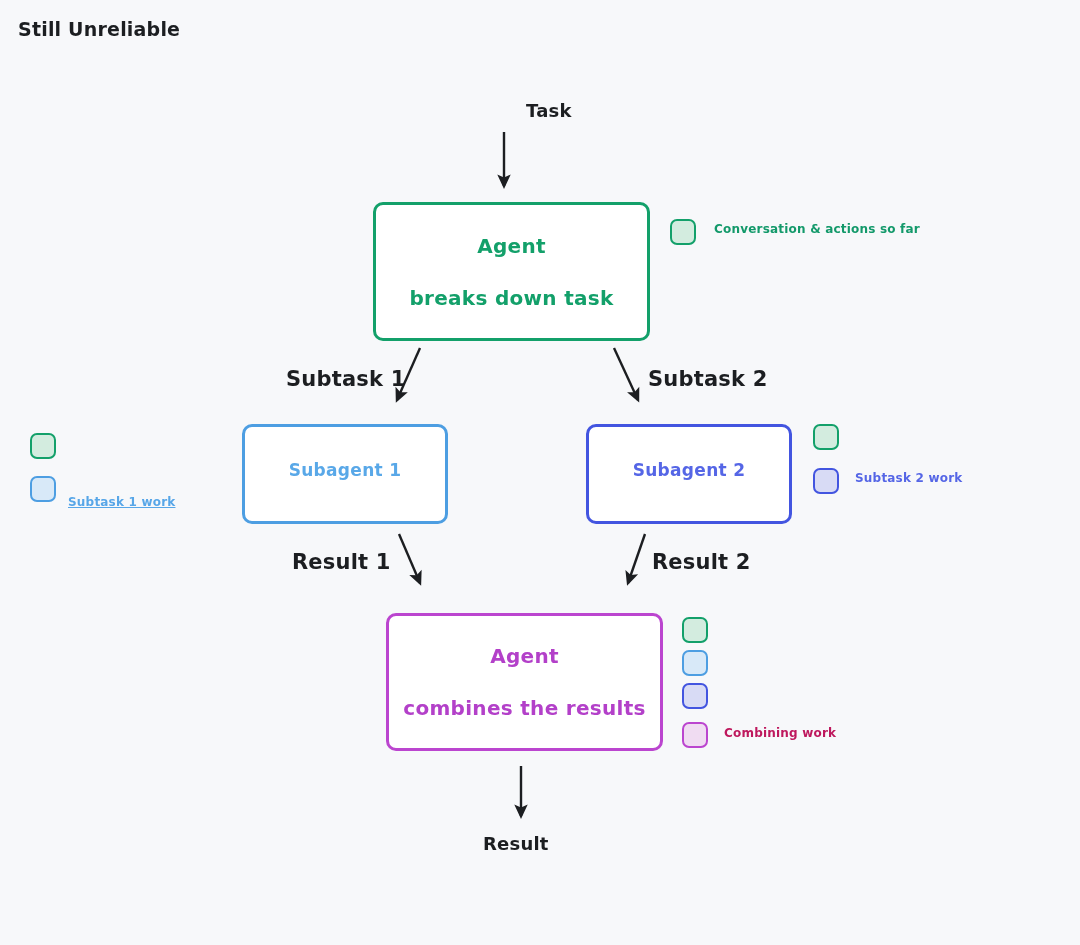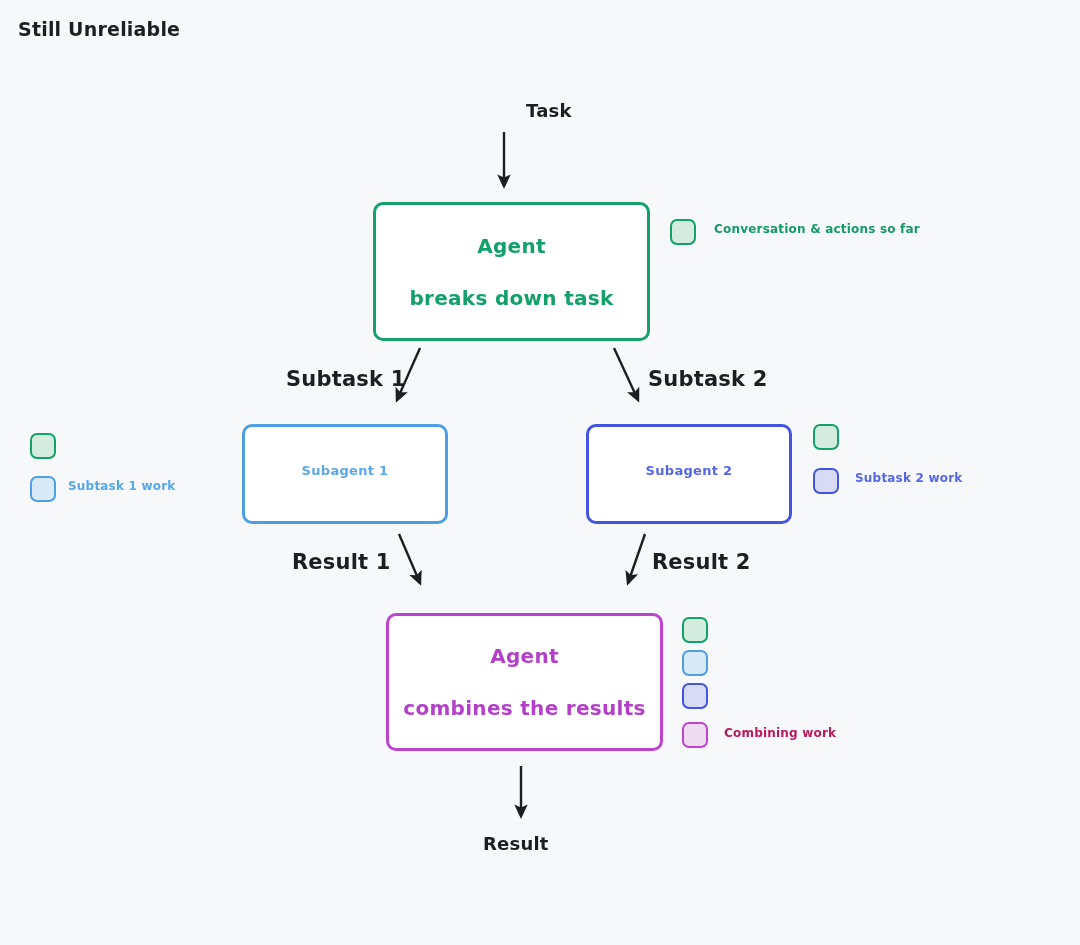--- a/index.html
+++ b/index.html
@@ -84,21 +84,21 @@
   .box-agent-bottom {
     left: 386px;
     top: 613px;
     width: 277px;
     height: 138px;
     border: 3px solid #bb45cf;
     color: #b340c9;
   }
   .box-subagent1 .line1,
   .box-subagent2 .line1 {
-    font-size: 13px;
+    font-size: 17px;
     position: relative;
     top: -4px;
   }
 
   
   .edge-label {
     font-size: 21px;
     font-weight: 700;
     color: #1c1e21;
     white-space: nowrap;
@@ -145,21 +145,21 @@
   .lt-indigo { color: #5566e6; }
   .lt-purple { color: #be185d; }
 
   
   .legend-conv       { left: 670px; top: 219px; }
   .legend-conv-text  { left: 714px; top: 222px; }
 
   
   .legend-l-green    { left: 30px;  top: 433px; }
   .legend-l-blue     { left: 30px;  top: 476px; }
-  .legend-l-text     { left: 68px;  top: 479px; }
+  .legend-l-text     { left: 68px;  top: 495px; text-decoration: underline; }
 
   
   .legend-r-green    { left: 813px; top: 424px; }
   .legend-r-indigo   { left: 813px; top: 468px; }
   .legend-r-text     { left: 855px; top: 471px; }
 
   
   .legend-c-green    { left: 682px; top: 617px; }
   .legend-c-blue     { left: 682px; top: 650px; }
   .legend-c-indigo   { left: 682px; top: 683px; }

